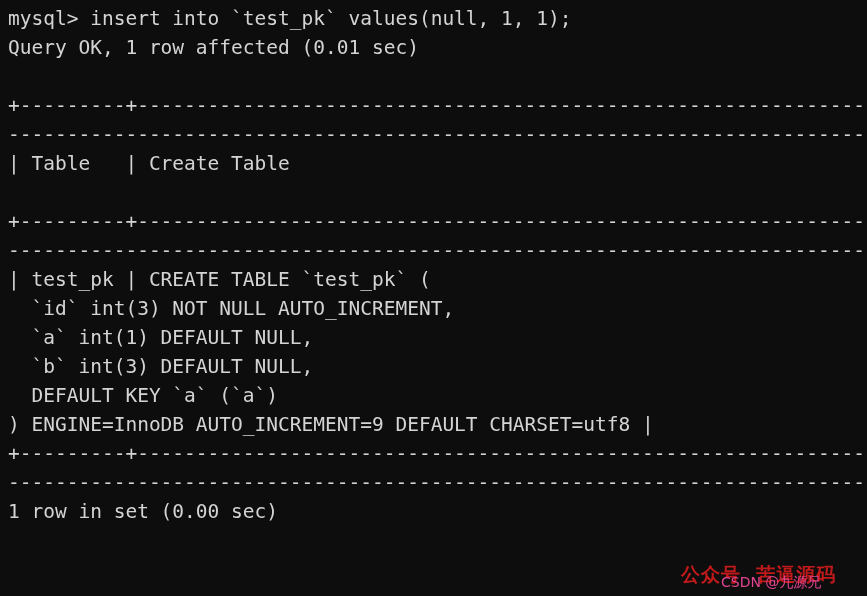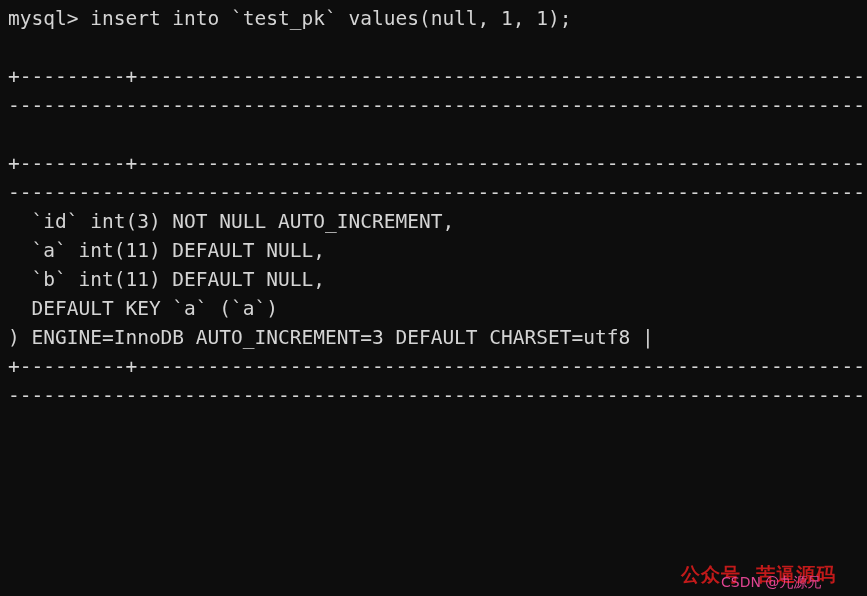--- a/index.html
+++ b/index.html
@@ -68,38 +68,42 @@
     white-space: pre;
     opacity: 0.95;
   }
 </style>
 </head>
 <body>
 
 <div id="terminal">
 
   <div class="term-line">mysql&gt; insert into `test_pk` values(null, 1, 1);</div>
+  <div class="term-line">Query OK, 1 row affected (0.01 sec)</div>
   <div class="term-line blank"></div>
 
   <div class="term-line sep">+---------+------------------------------------------------------------------------------------------------------</div>
   <div class="term-line sep">--------------------------------------------------------------------------------------------------------------</div>
 
+  <div class="term-line">| Table   | Create Table</div>
   <div class="term-line blank"></div>
 
   <div class="term-line sep">+---------+------------------------------------------------------------------------------------------------------</div>
   <div class="term-line sep">--------------------------------------------------------------------------------------------------------------</div>
 
+  <div class="term-line">| test_pk | CREATE TABLE `test_pk` (</div>
   <div class="term-line">  `id` int(3) NOT NULL AUTO_INCREMENT,</div>
-  <div class="term-line">  `a` int(11) DEFAULT NULL,</div>
-  <div class="term-line">  `b` int(11) DEFAULT NULL,</div>
+  <div class="term-line">  `a` int(1) DEFAULT NULL,</div>
+  <div class="term-line">  `b` int(3) DEFAULT NULL,</div>
   <div class="term-line">  DEFAULT KEY `a` (`a`)</div>
-  <div class="term-line">) ENGINE=InnoDB AUTO_INCREMENT=3 DEFAULT CHARSET=utf8 |</div>
+  <div class="term-line">) ENGINE=InnoDB AUTO_INCREMENT=9 DEFAULT CHARSET=utf8 |</div>
 
   <div class="term-line sep">+---------+------------------------------------------------------------------------------------------------------</div>
   <div class="term-line sep">--------------------------------------------------------------------------------------------------------------</div>
 
+  <div class="term-line">1 row in set (0.00 sec)</div>
 
   <div class="watermark">
     <span class="wm-red">公众号  苦逼源码</span>
     <span class="wm-gray">CSDN @九源兄</span>
   </div>
 
 </div>
 
 </body></html>

